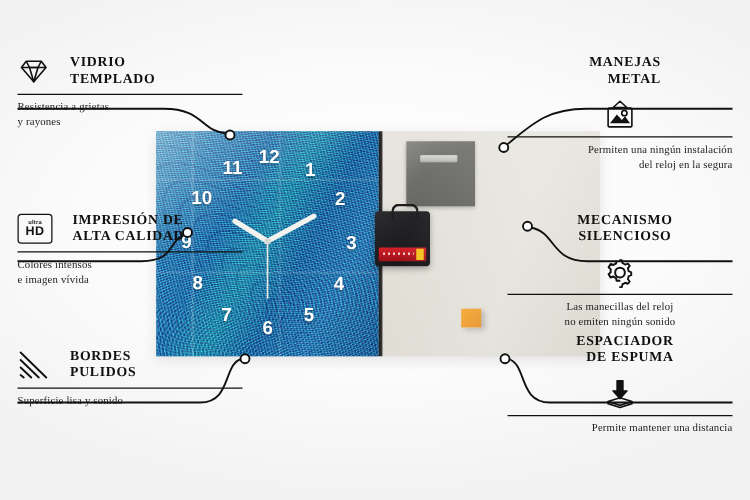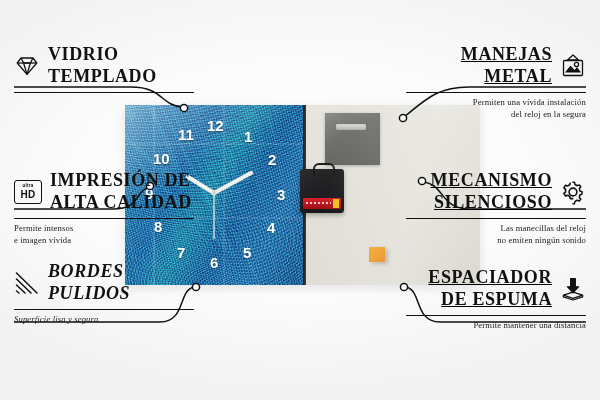--- a/index.html
+++ b/index.html
@@ -109,25 +109,26 @@
   }
   #photo .shine{
     position:absolute;inset:0;pointer-events:none;
     background:linear-gradient(105deg, rgba(255,255,255,0) 55%, rgba(255,255,255,.22) 78%, rgba(255,255,255,0) 100%);
   }
   
   .callout{position:absolute;width:180px;}
   .callout.left{text-align:left;left:14px;}
   .callout.right{text-align:right;left:406px;}
   .cal-head{display:flex;align-items:center;gap:8px;}
-  .callout.right .cal-head{flex-direction:row;justify-content:flex-end;text-decoration:underline;}
+  .callout.right .cal-head{flex-direction:column;justify-content:flex-end;}
   .cal-title{
     font-family:"Liberation Serif", serif;font-weight:bold;
-    font-size:18px;letter-spacing:.6px;color:#111;line-height:1.22;
+    font-size:11px;letter-spacing:.6px;color:#111;line-height:1.22;
     text-transform:uppercase;
+    margin-left:8px;
   }
   .cal-rule{height:1.4px;background:#101010;margin:4px 0 4px 0;width:100%;}
   .cal-desc{
     font-family:"Liberation Serif", serif;font-size:8.6px;color:#1a1a1a;
     line-height:1.38;letter-spacing:.15px;
   }
   .ico{width:26px;height:26px;flex:0 0 26px;display:block;}
   .ico-hd{
     width:26px;height:22px;flex:0 0 26px;border:1.6px solid #111;border-radius:3px;
     display:flex;flex-direction:column;align-items:center;justify-content:center;
@@ -220,84 +221,88 @@
           <path d="M7,5 L9.6,10 L13,21.4 L16.4,10 L19,5"></path>
           <path d="M9.6,10 L16.4,10"></path>
         </g>
       </svg>
       <div class="cal-title">
         <div>VIDRIO</div>
         <div>TEMPLADO</div>
       </div>
     </div>
     <div class="cal-rule"></div>
+    <div class="cal-desc">
+      <div>Resistencia a grietas</div>
+      <div>y rayones</div>
+    </div>
   </div>
 
   <div class="callout left" style="top:170px;">
     <div class="cal-head">
       <div class="ico-hd">
         <span class="u">ultra</span>
         <span class="h">HD</span>
       </div>
       <div class="cal-title">
         <div>IMPRESIÓN DE</div>
         <div>ALTA CALIDAD</div>
       </div>
     </div>
     <div class="cal-rule"></div>
     <div class="cal-desc">
-      <div>Permite intensos</div>
+      <div>Colores intensos</div>
       <div>e imagen vívida</div>
     </div>
   </div>
 
-  <div class="callout left" style="top:261px;font-style:italic;">
+  <div class="callout left" style="top:279px;">
     <div class="cal-head">
       <svg class="ico" viewBox="0 0 26 26">
         <g stroke="#111" stroke-width="1.5" stroke-linecap="round">
           <line x1="2.5" y1="3" x2="23" y2="23"></line>
           <line x1="2.5" y1="9" x2="17" y2="23"></line>
           <line x1="2.5" y1="15" x2="11" y2="23"></line>
           <line x1="2.5" y1="21" x2="5" y2="23"></line>
         </g>
       </svg>
       <div class="cal-title">
         <div>BORDES</div>
         <div>PULIDOS</div>
       </div>
     </div>
     <div class="cal-rule"></div>
     <div class="cal-desc">
-      <div>Superficie lisa y segura</div>
+      <div>Superficie lisa y sonido</div>
     </div>
   </div>
 
   <div class="callout right" style="top:44px;">
     <div class="cal-head">
       <div class="cal-title">
         <div>MANEJAS</div>
         <div>METAL</div>
       </div>
       <svg class="ico" viewBox="0 0 26 26">
         <g fill="none" stroke="#111" stroke-width="1.3" stroke-linejoin="round">
           <path d="M13,2 L7.5,7 L18.5,7 Z"></path>
           <rect x="3.5" y="7.5" width="19" height="15" rx="1"></rect>
           <path d="M5,19.5 L10.5,12.5 L14.5,17 L17,14 L21,19.5 Z" fill="#111" stroke="none"></path>
           <circle cx="16.5" cy="11.5" r="2.1"></circle>
         </g>
       </svg>
     </div>
     <div class="cal-rule"></div>
     <div class="cal-desc">
-      <div>Permiten una vívida instalación</div>
+      <div>Permiten una ningún instalación</div>
       <div>del reloj en la segura</div>
     </div>
   </div>
 
-  <div class="callout right" style="top:170px;">
+  <div class="callout right" style="top:170px;text-align:center;">
     <div class="cal-head">
       <div class="cal-title">
         <div>MECANISMO</div>
         <div>SILENCIOSO</div>
       </div>
       <svg class="ico" viewBox="0 0 26 26">
         <path d="M13,3.2 l2.1,0 l0.5,2.3 a7.9,7.9 0 0 1 2.1,1.2 l2.2,-0.8 l1.5,1.8 l-1.5,1.8
                  a7.9,7.9 0 0 1 0.5,2.4 l2.2,0.9 l0,2.3 l-2.2,0.9 a7.9,7.9 0 0 1 -0.5,2.4
                  l1.5,1.8 l-1.5,1.8 l-2.2,-0.8 a7.9,7.9 0 0 1 -2.1,1.2 l-0.5,2.3 l-2.1,0" fill="none" stroke="#111" stroke-width="1.5" stroke-linejoin="round" transform="translate(-0.6,0)"></path>
           <g fill="none" stroke="#111" stroke-width="1.6" stroke-linejoin="round">

